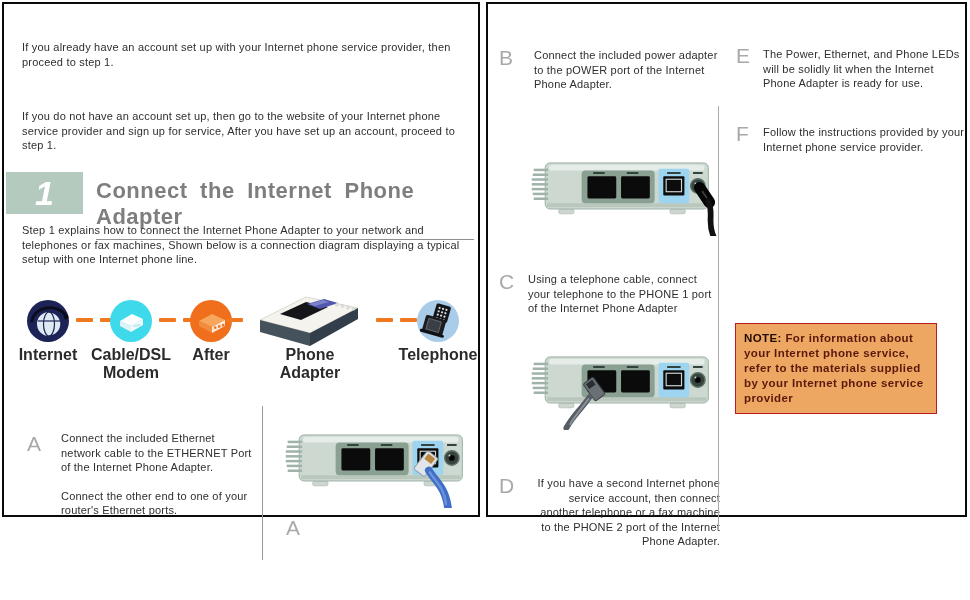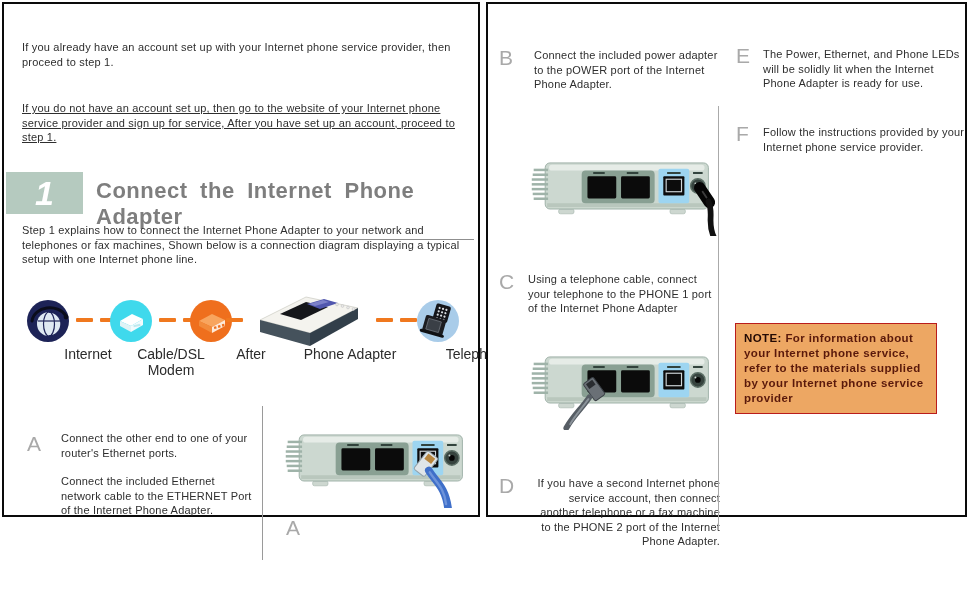--- a/index.html
+++ b/index.html
@@ -13,41 +13,41 @@
     position:absolute; top:2px; height:515px;
     border:2px solid #0a0a0a; background:#ffffff;
   }
   .page-left  { left:2px;  width:478px; }
   .page-right { left:486px; width:481px; }
 
   .body-text { position:absolute; font-size:11px; line-height:1.32; color:#2e2e2e; letter-spacing:.2px; }
 
   
   .intro1 { left:18px; top:36px;  width:445px; }
-  .intro2 { left:18px; top:97px;  width:452px;text-decoration:underline; }
+  .intro2 { left:18px; top:105px;  width:452px; }
 
   .step-badge {
     position:absolute; left:2px; top:168px; width:77px; height:42px;
     display:flex; align-items:center; justify-content:center;
   }
   .step-badge span { color:#ffffff; font-size:34px; font-weight:bold; font-style:italic; }
 
   .step-title {
     position:absolute; left:92px; top:174px; width:378px;
     font-size:22px; color:#7e7e7e; word-spacing:6px; letter-spacing:.5px;
     padding-bottom:9px; border-bottom:1.5px solid #8f8f8f;
   }
   .step-desc { left:18px; top:219px; width:452px; }
 
   .diagram { position:absolute; left:16px; top:286px; width:450px; height:84px; }
   .diag-node { position:absolute; }
   .diag-icon { position:absolute; top:9px; width:44px; height:44px; }
   .diag-label {
     position:absolute; top:56px; width:96px; text-align:center;
-    font-size:14px; font-weight:normal; color:#2b2b2b; white-space:pre-line; line-height:1.15;margin-left:40px;
+    font-size:16px; font-weight:bold; color:#2b2b2b; white-space:pre-line; line-height:1.15;
   }
   .dash { position:absolute; top:28px; width:17px; height:4px; background:#f0781e; border-radius:1px; }
 
   .sec-letter { position:absolute; font-size:21px; color:#a9a9a9; }
   .a-letter { left:23px; top:428px; }
   .a-text   { left:57px; top:427px; width:196px; }
   .a-text p + p { margin-top:14px; }
 
   .vdivider { position:absolute; width:1px; background:#9a9a9a; }
   .left-div  { left:258px; top:402px; height:154px; }
@@ -232,22 +232,22 @@
           <rect x="12.5" y="22" width="13" height="11" fill="#3a3f46" stroke="#6a7077" stroke-width="0.8"></rect>
           <rect x="7" y="34" width="25" height="3" rx="1.5" fill="#101114"></rect>
         </g>
       </svg>
       <div class="diag-label" style="left:-26px;">Telephone</div>
     </div>
   </div>
 
   <span class="sec-letter a-letter">A</span>
   <div class="body-text a-text">
+    <p>Connect the included Ethernet network cable to the ETHERNET Port of the Internet Phone Adapter.</p>
     <p>Connect the other end to one of your router's Ethernet ports.</p>
-    <p>Connect the included Ethernet network cable to the ETHERNET Port of the Internet Phone Adapter.</p>
   </div>
 
   <div class="vdivider left-div"></div>
 
   <div class="a-image">
     <svg width="192" height="102" viewBox="0 0 200 106">
       <use href="#device-back"></use>
       <g transform="rotate(38 152 60)">
         <rect x="145" y="48" width="14" height="24" rx="2" fill="#dfe5e8" stroke="#94a2a9" stroke-width="1"></rect>
         <rect x="147.5" y="50" width="9" height="7" fill="#b8863f"></rect>

